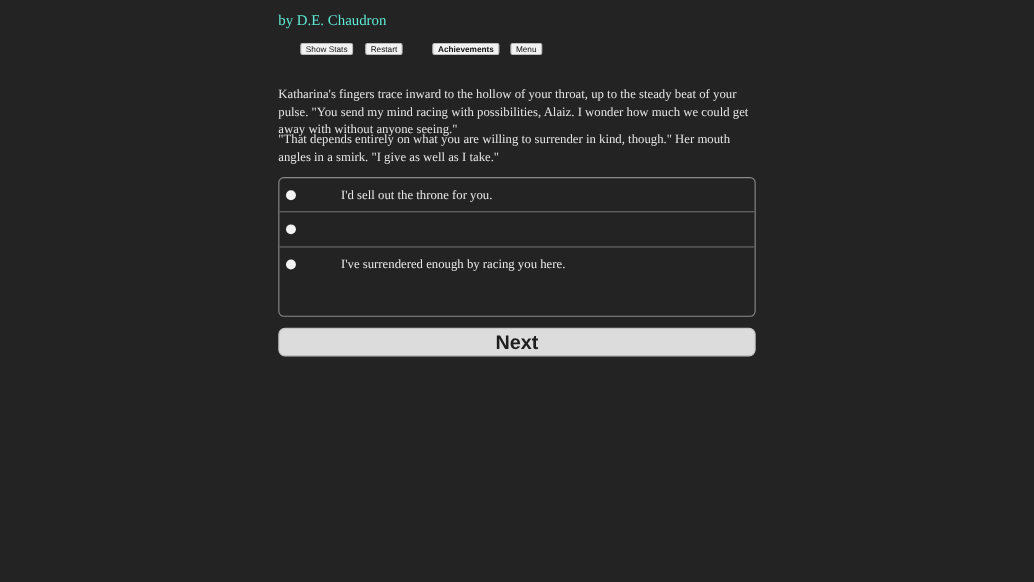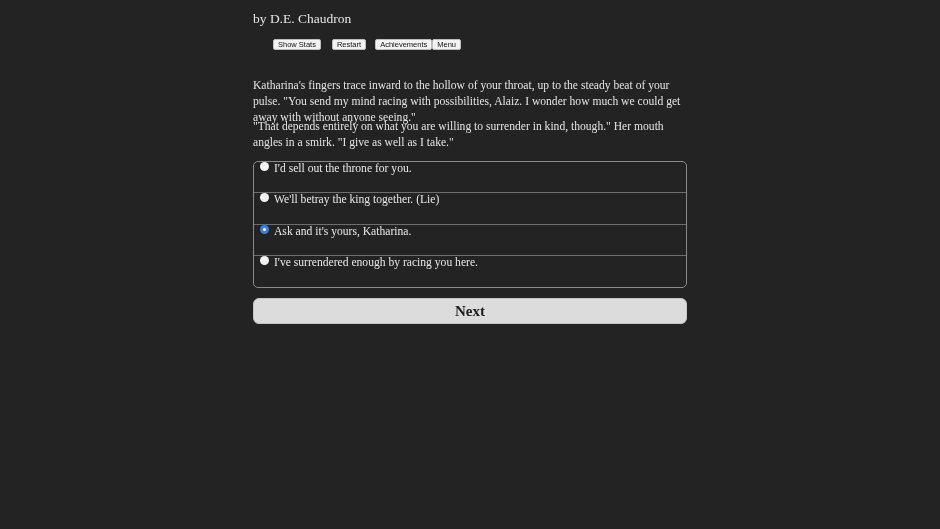--- a/index.html
+++ b/index.html
@@ -2,61 +2,61 @@
 <html><head>
   <meta charset="utf-8">
   <style>
     html, body { margin: 0; padding: 0; }
     body {
       width: 940px; height: 529px; overflow: hidden;
       background: #232323; color: #e8e8e8;
       font-family: "Liberation Serif", "DejaVu Serif", serif;
     }
     .container { position: absolute; left: 253px; top: 0; width: 434px; }
-    .byline { position: absolute; left: 0; top: 11px; font-size: 13.5px; color: #e5e5e5; white-space: nowrap; }
+    .byline { position: absolute; left: 0; top: 11px; font-size: 13.5px; color: #5eead4; white-space: nowrap; }
     .buttons { position: absolute; left: 2px; top: 39px; display: flex; gap: 0; padding-left: 18px; }
     .sbtn {
       font-family: "Liberation Sans", "DejaVu Sans", sans-serif;
       font-size: 7.5px; color: #111; background: #f2f2f2;
       border: 1px solid #bdbdbd; border-radius: 2px;
       height: 11px; line-height: 10px; padding: 0 4px; box-sizing: border-box;
       display: inline-flex; align-items: center; cursor: pointer;
     }
     .b1 { margin-left: 0; }
     .b2 { margin-left: 11px; text-align: center; }
-    .b3 { margin-left: 9px; }
-    .b4 { }
+    .b3 { margin-left: 27px; font-weight: bold; }
+    .b4 { margin-left: 10px; }
     .para { position: absolute; left: 0; width: 434px; font-size: 11.6px; line-height: 16px; color: #e4e4e4; }
     .p1 { top: 78px; }
     .p2 { top: 119px; }
     .choices {
       position: absolute; left: 0; top: 161px; width: 434px; height: 127px;
       border: 1px solid #8a8a8a; border-radius: 5px; box-sizing: border-box; overflow: hidden;
     }
     .choice {
-      height: 31.25px; box-sizing: border-box; display: flex; align-items: flex-start;
-      padding-left: 6px; border-bottom: 1px solid #6e6e6e; cursor: pointer;
+      height: 31.25px; box-sizing: border-box; display: flex; align-items: center;
+      padding-left: 6px; border-bottom: 1px solid #6e6e6e; cursor: pointer; gap: 36px;
     }
     .choice:last-child { border-bottom: none; }
     .radio {
       width: 9px; height: 9px; border-radius: 50%; background: #f4f4f4;
       box-sizing: border-box; margin-right: 5px; flex: none; position: relative;
     }
     .radio.checked { background: #3b7de0; }
     .radio.checked::after {
       content: ""; position: absolute; left: 3px; top: 3px; width: 3px; height: 3px;
       border-radius: 50%; background: #ffffff;
     }
     .choice-label { font-size: 11.6px; color: #e8e8e8; }
     .next {
       position: absolute; left: 0; top: 298px; width: 434px; height: 26px;
       background: #dcdcdc; border: 1px solid #c4c4c4; border-radius: 6px; box-sizing: border-box;
       display: flex; align-items: center; justify-content: center;
-      font-family: Liberation Serif, serif; font-weight: bold;
-      font-size: 15px; color: #1e1e1e; cursor: pointer;
+      font-family: Liberation Sans, sans-serif; font-weight: bold;
+      font-size: 18px; color: #1e1e1e; cursor: pointer;
     }
   </style>
 </head>
 <body>
 
 <div class="container">
   <div class="byline">by D.E. Chaudron</div>
 
   <div class="buttons">
     <button class="sbtn b1">Show Stats</button>
@@ -68,25 +68,20 @@
   <p class="para p1" style="margin:0">Katharina's fingers trace inward to the hollow of your throat, up to the steady beat of your pulse. "You send my mind racing with possibilities, Alaiz. I wonder how much we could get away with without anyone seeing."</p>
   <p class="para p2" style="margin:0">"That depends entirely on what you are willing to surrender in kind, though." Her mouth angles in a smirk. "I give as well as I take."</p>
 
   <div class="choices">
     <label class="choice">
       <span class="radio"></span>
       <span class="choice-label">I'd sell out the throne for you.</span>
     </label>
     <label class="choice">
       <span class="radio"></span>
-      <span class="choice-label">We'll betray the king together. (Lie)</span>
-    </label>
-    <label class="choice">
-      <span class="radio checked"></span>
-      <span class="choice-label">Ask and it's yours, Katharina.</span>
     </label>
     <label class="choice">
       <span class="radio"></span>
       <span class="choice-label">I've surrendered enough by racing you here.</span>
     </label>
   </div>
 
   <button class="next">Next</button>
 </div>
 

